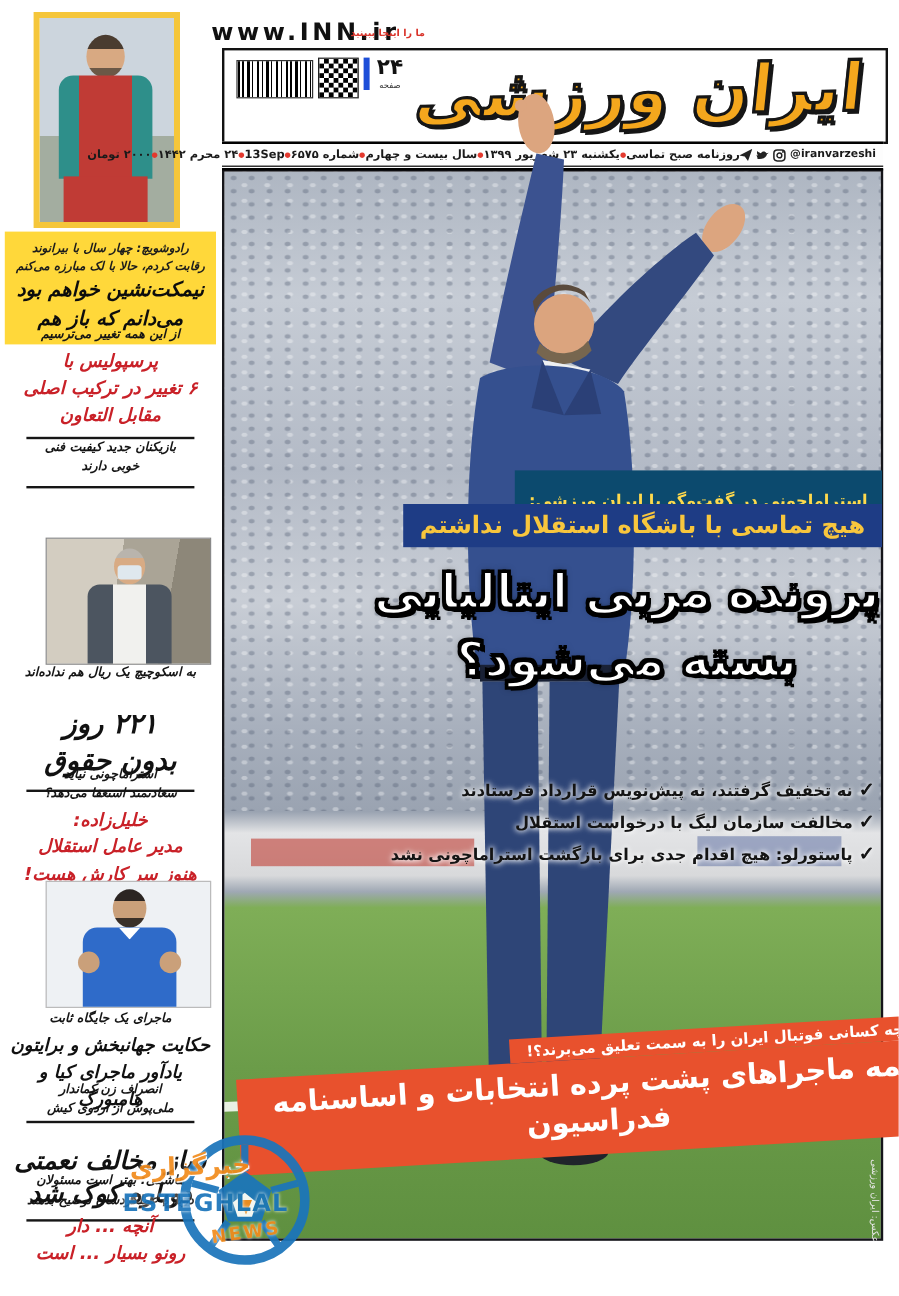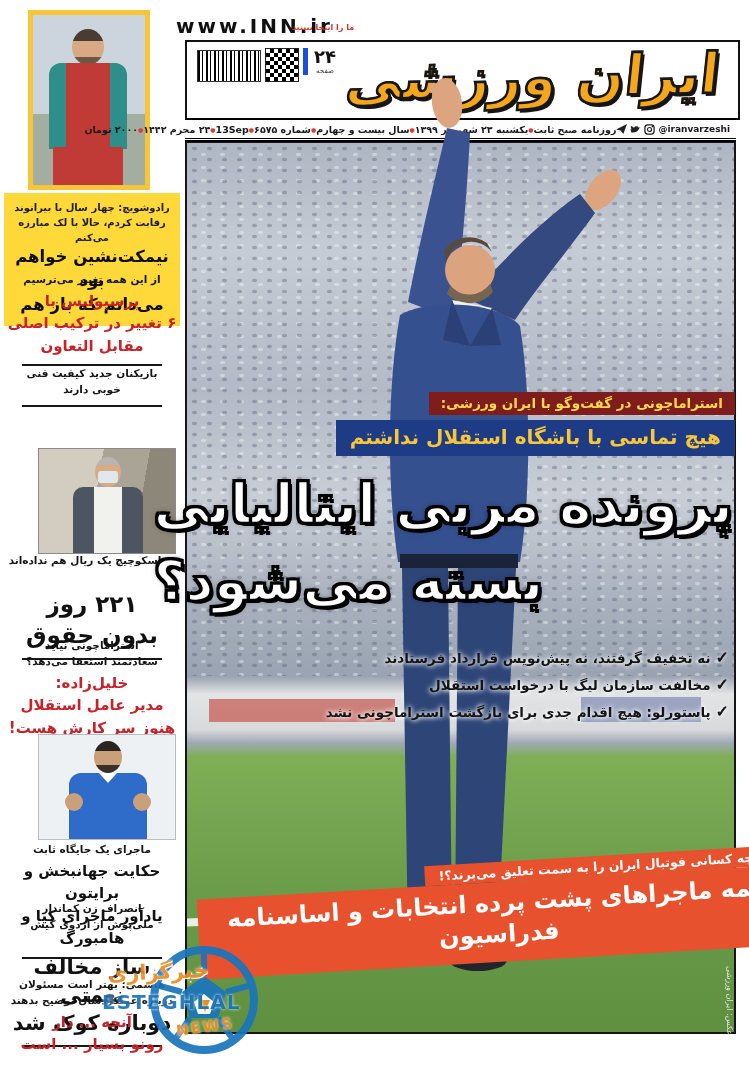--- a/index.html
+++ b/index.html
@@ -47,44 +47,44 @@
   .crowd-noise{position:absolute;left:0;top:0;width:100%;height:60%;
          background-image:radial-gradient(rgba(84,95,116,.38) 2px,transparent 3px),
                           radial-gradient(rgba(255,255,255,.35) 2px,transparent 3px);
          background-size:15px 11px,19px 13px;background-position:0 0,7px 5px;}
   .adboard-red{position:absolute;left:4%;top:62.5%;width:34%;height:2.6%;background:rgba(191,62,52,.6);}
   .adboard-blue{position:absolute;right:6%;top:62.3%;width:22%;height:2.8%;background:rgba(70,90,150,.45);}
   .touchline{position:absolute;left:-4%;top:86%;width:108%;height:8px;
              background:rgba(255,255,255,.85);transform:rotate(-2.2deg);}
   .figure{position:absolute;left:0;top:0;z-index:30;pointer-events:none;}
   
-  .kicker-red{position:absolute;right:14px;top:392px;z-index:40;background:#7f1d1d;
-              color:#ffd94d;font-weight:bold;font-size:13.5px;padding:3px 12px 4px;}
+  .kicker-red{position:absolute;right:14px;top:392px;z-index:40;background:#0c4a6e;
+              color:#ffd94d;font-weight:bold;font-size:13.5px;padding:18px 12px 4px;}
   .kicker-blue{position:absolute;right:14px;top:420px;z-index:40;background:#1e3c85;
                color:#f8c63d;font-weight:bold;font-size:20px;padding:5px 14px 7px;}
-  .headline{position:absolute;right:16px;top:466px;z-index:40;text-align:left;
-            font-size:55px;font-weight:bold;line-height:1.4;color:#fff;
+  .headline{position:absolute;right:16px;top:466px;z-index:40;text-align:center;
+            font-size:40px;font-weight:bold;line-height:1.4;color:#fff;
             -webkit-text-stroke:2.4px #000;
             text-shadow:3px 3px 0 #000,-2px 2px 0 #000,2px -2px 0 #000,-2px -2px 0 #000,0 0 6px rgba(0,0,0,.6);}
   .headline .ln{display:block;}
   .bullets{position:absolute;right:20px;top:644px;z-index:40;text-align:right;
            font-size:13.5px;font-weight:bold;color:#141414;line-height:1.7;
            text-shadow:0 0 4px #fff,0 0 6px #fff;}
   .bullets .check{font-size:16px;margin-left:5px;-webkit-text-stroke:.6px #000;}
   .bullet{white-space:nowrap;}
   .bottom-banner{position:absolute;left:198px;top:862px;width:600px;z-index:50;
                  transform:rotate(-3.4deg);transform-origin:center;}
   .bb-kicker{width:fit-content;margin-right:28px;background:#e8512d;color:#fff;
              font-size:12.5px;font-weight:bold;padding:3px 14px 2px;}
   .bb-title{background:#e8512d;color:#fff;font-size:24px;font-weight:bold;
             text-align:center;padding:6px 10px 12px;line-height:1.3;}
   .credit{position:absolute;right:15px;top:966px;z-index:35;writing-mode:vertical-rl;
           font-size:8px;color:#e6e6e6;letter-spacing:1px;}
   
-  .sidebar{position:absolute;left:4px;top:0;width:176px;height:1080px;z-index:15;}
+  .sidebar{position:absolute;left:4px;top:0;width:176px;height:1080px;z-index:15;font-style:italic;}
   .sphoto{position:absolute;box-sizing:border-box;overflow:hidden;}
   .gk{top:10px;left:24px;width:122px;height:180px;border:5px solid #f5c63a;
       background:linear-gradient(180deg,#ccd5dd 0 58%,#a3ada0 58% 100%);}
   .gk-head{position:absolute;left:39px;top:14px;width:32px;height:36px;border-radius:50%;
            background:linear-gradient(180deg,#4a3c30 0 32%,#d8a982 32% 78%,#6b5846 78%);}
   .gk-torso{position:absolute;left:16px;top:48px;width:78px;height:86px;border-radius:12px 12px 0 0;
             background:linear-gradient(90deg,#2e8f8a 0 22%,#c03b35 22% 78%,#2e8f8a 78%);}
   .gk-shorts{position:absolute;left:20px;top:132px;width:70px;height:44px;background:#c03b35;}
   .mask-man{top:448px;left:34px;width:138px;height:106px;border:1px solid #8a8a8a;
             background:linear-gradient(100deg,#d3cdc1 0 42%,#aaa496 42% 72%,#8d8779 72%);}
@@ -148,21 +148,21 @@
       <svg width="11" height="11" viewBox="0 0 12 12">
           <path d="M1,9 C4,10 9,9 10,5 L11.5,3.5 L9.5,4 C8.5,2 5.5,2 4.5,4 C3,3.5 2,3 1,2 C0.7,4 1,5 2,6 C1.3,6 1,5.8 0.5,5.5 C0.6,7.5 2,8.6 1,9 Z" fill="#222"></path>
         </svg>
       <svg width="11" height="11" viewBox="0 0 12 12">
           <rect x="1" y="1" width="10" height="10" rx="3" fill="none" stroke="#222" stroke-width="1.4"></rect>
           <circle cx="6" cy="6" r="2.2" fill="none" stroke="#222" stroke-width="1.3"></circle>
           <circle cx="9.2" cy="2.8" r="0.9" fill="#222"></circle>
         </svg>
       <span>@iranvarzeshi</span>
     </span>
-    <span class="dl-item">روزنامه صبح ثابت</span>
+    <span class="dl-item">روزنامه صبح تماسی</span>
     <span class="dot">●</span>
     <span class="dl-item">یکشنبه ۲۳ شهریور ۱۳۹۹</span>
     <span class="dot">●</span>
     <span class="dl-item">سال بیست و چهارم</span>
     <span class="dot">●</span>
     <span class="dl-item">شماره ۶۵۷۵</span>
     <span class="dot">●</span>
     <span class="dl-item ltr">13Sep</span>
     <span class="dot">●</span>
     <span class="dl-item">۲۴ محرم ۱۴۴۲</span>

